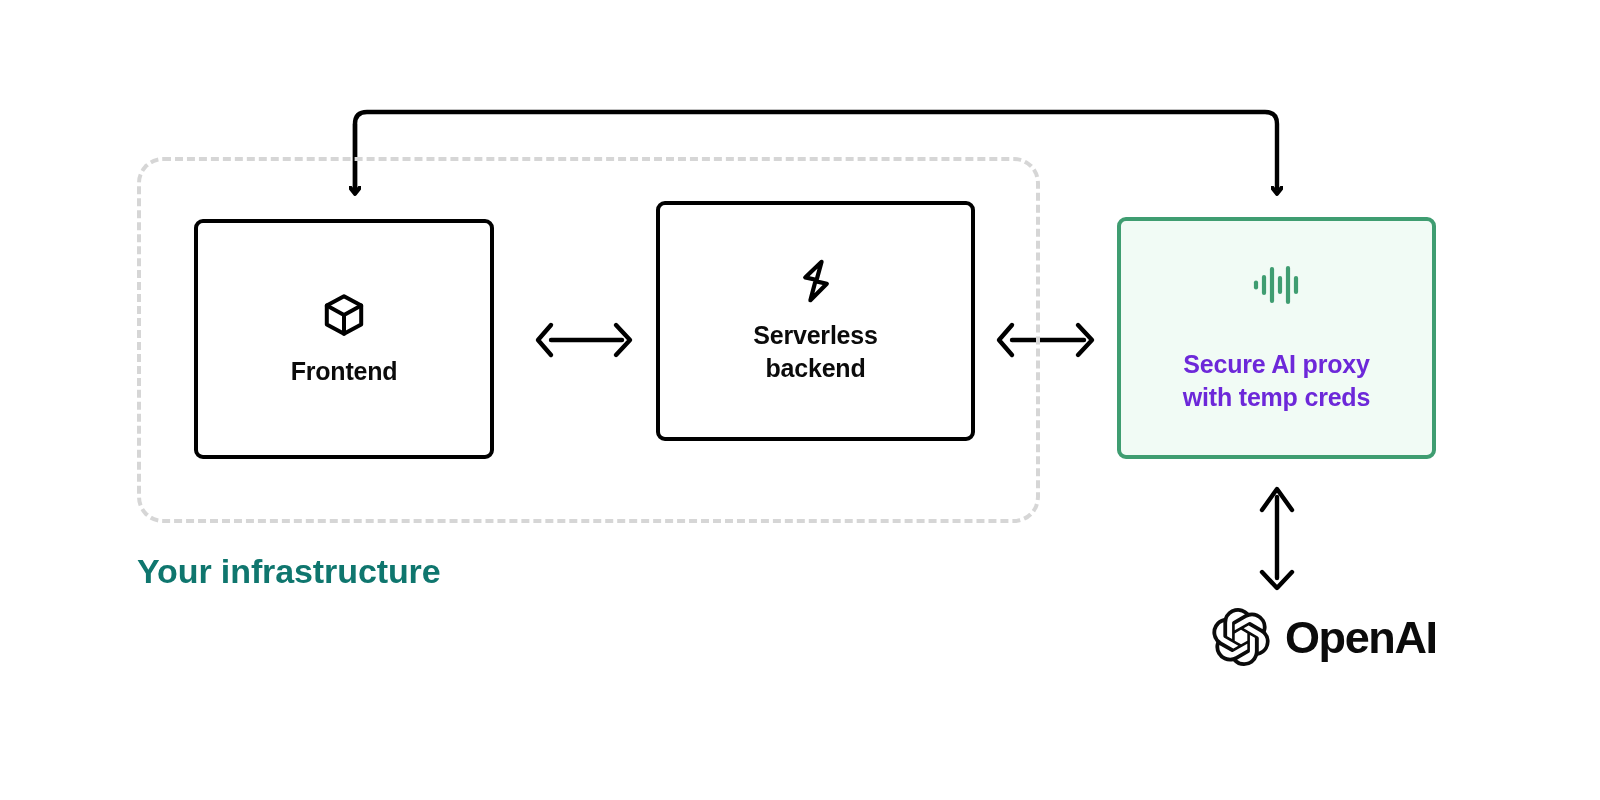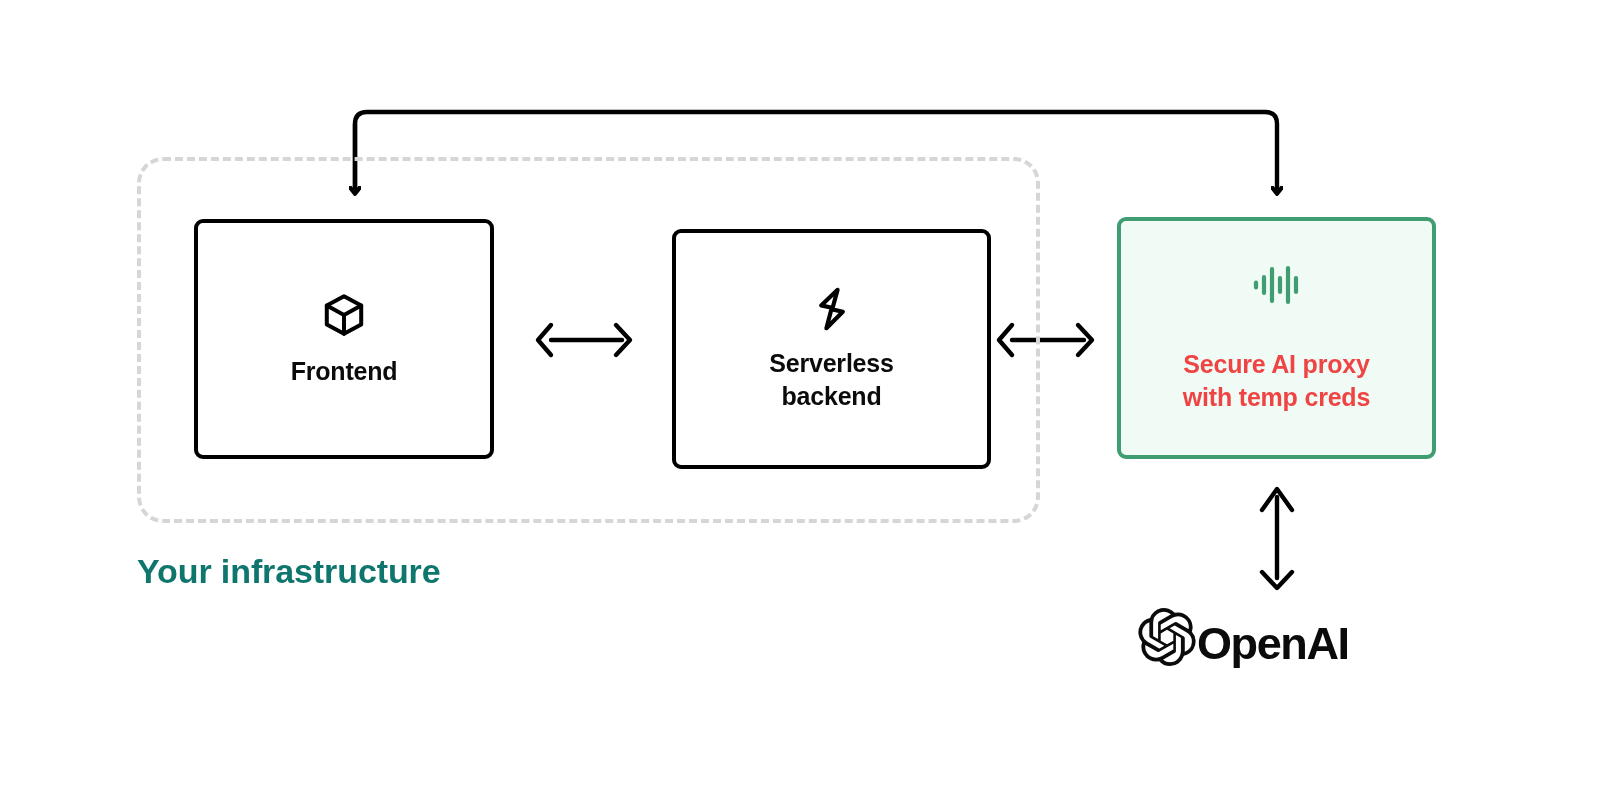--- a/index.html
+++ b/index.html
@@ -73,53 +73,52 @@
   .node-label {
     font-size: 25px;
     font-weight: bold;
     color: #0b0b0b;
     text-align: center;
     line-height: 1.32;
     letter-spacing: -0.2px;
     white-space: pre-line;
   }
   .node-green .node-label {
-    color: #ef4444;
+    color: #6d28d9;
     margin-top: 24px;
   }
   #node-frontend {
     left: 194px;
     top: 219px;
     width: 300px;
     height: 240px;
   }
   #node-frontend .node-icon { margin-bottom: 16px; }
   #node-backend {
     left: 656px;
-    top: 229px;
+    top: 201px;
     width: 319px;
     height: 240px;
-    margin-left: 16px;
   }
   #node-backend .node-icon { margin-bottom: 14px; }
   #node-proxy {
     left: 1117px;
     top: 217px;
     width: 319px;
     height: 242px;
   }
   #node-proxy .node-icon { margin-bottom: 16px; }
   
   #openai-mark {
     position: absolute;
-    left: 1138px;
+    left: 1212px;
     top: 608px;
     display: flex;
-    align-items: flex-end;
-    gap: 1px;
+    align-items: center;
+    gap: 15px;
   }
   .openai-word {
     font-size: 45px;
     font-weight: bold;
     color: #0b0b0b;
     letter-spacing: -1.4px;
     line-height: 1;
   }
 </style>
 </head>

